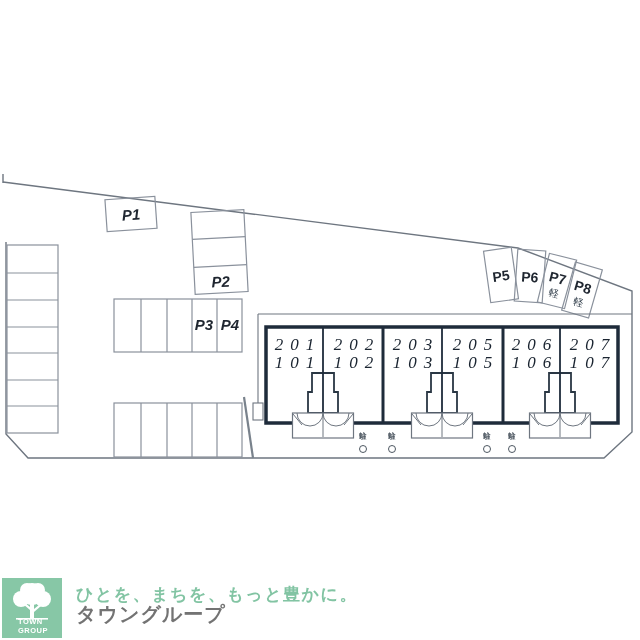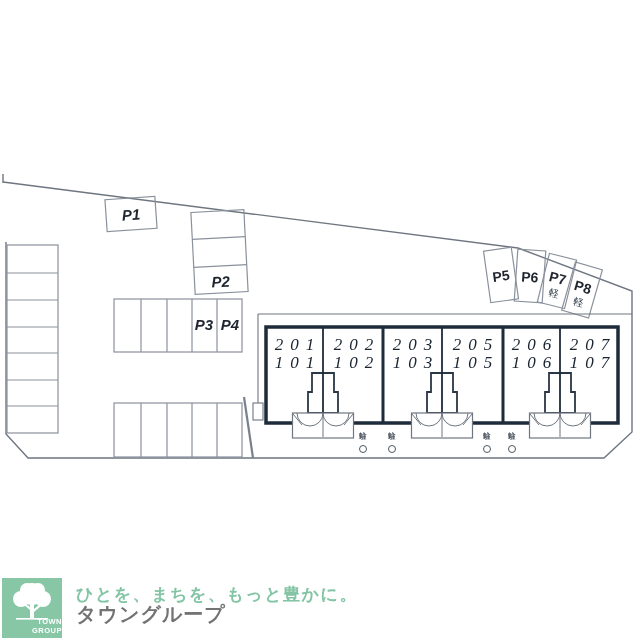--- a/index.html
+++ b/index.html
@@ -13,21 +13,21 @@
   .p-label-italic{font-family:"Liberation Sans",sans-serif;font-style:italic;
             font-weight:600;font-size:15px;fill:#1f2630;}
   .p-label{font-family:"Liberation Sans",sans-serif;font-weight:600;font-size:14px;fill:#1f2630;}
   .kei-label{font-family:"DejaVu Sans",sans-serif;font-size:10px;fill:#2a3744;}
   .bike-label{font-family:"DejaVu Sans",sans-serif;font-size:7.5px;fill:#3a4550;
             writing-mode:vertical-rl;text-orientation:upright;letter-spacing:-1px;}
 
   
   #logo{position:absolute;left:2px;top:578px;display:flex;align-items:flex-start;}
   #logo-square{width:60px;height:60px;background:#87c7a6;position:relative;flex:0 0 auto;}
-  #logo-square .emblem-text{position:absolute;left:16px;right:0;bottom:3px;text-align:right;
+  #logo-square .emblem-text{position:absolute;left:16px;right:0;bottom:3px;text-align:left;
             color:#ffffff;font-size:7.5px;font-weight:bold;letter-spacing:0.5px;
             font-family:"Liberation Sans",sans-serif;}
   #logo-texts{margin-left:14px;padding-top:8px;}
   .tagline{color:#82c4a3;font-size:17px;letter-spacing:1.5px;font-weight:bold;
             font-family:"DejaVu Sans",sans-serif;line-height:1;}
   .brand{color:#737373;font-size:20px;font-weight:bold;letter-spacing:1px;
             font-family:"DejaVu Sans",sans-serif;line-height:1.1;margin-top:0;}
 </style>
 </head>
 <body>

